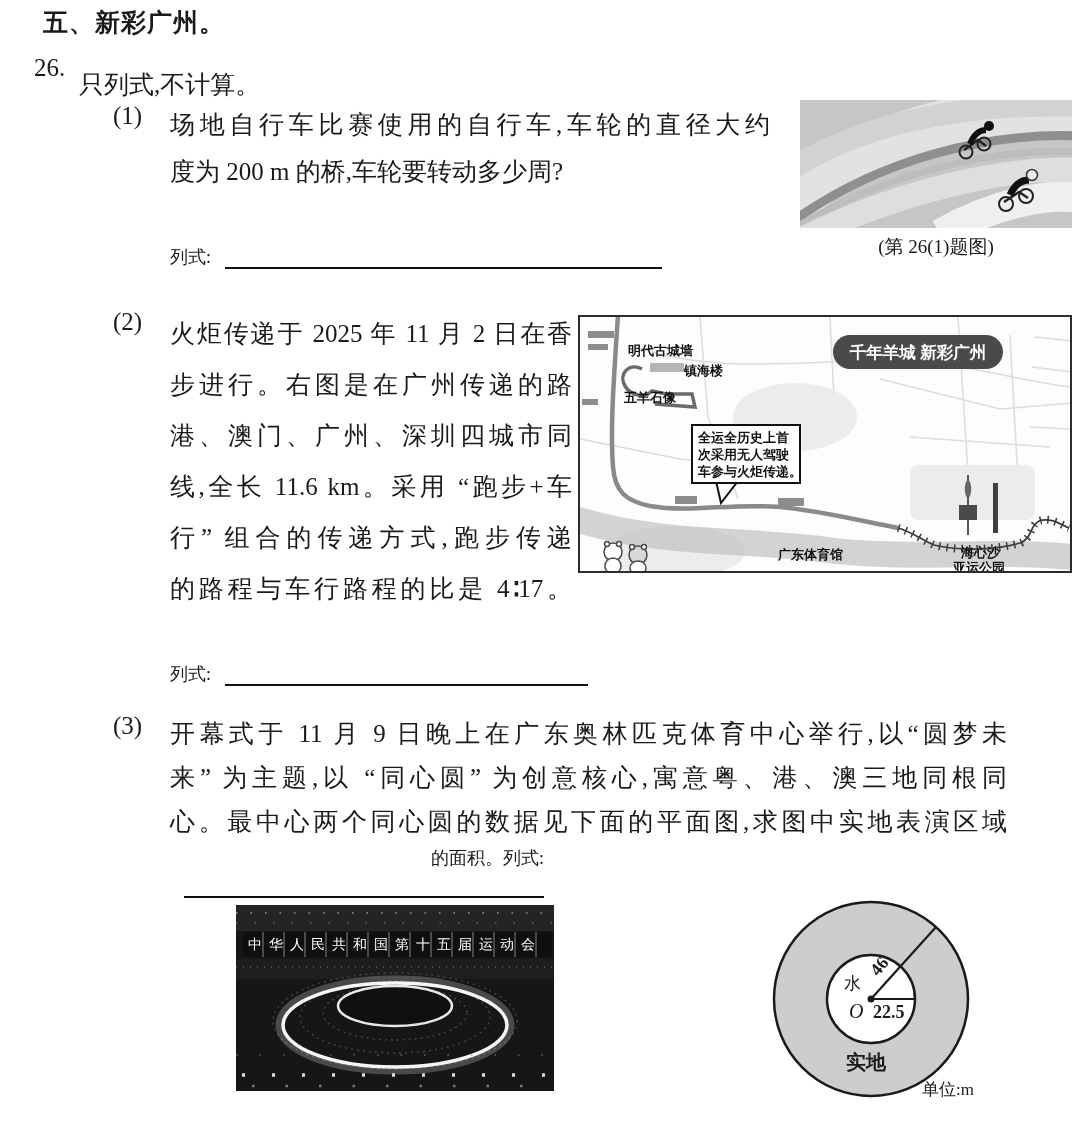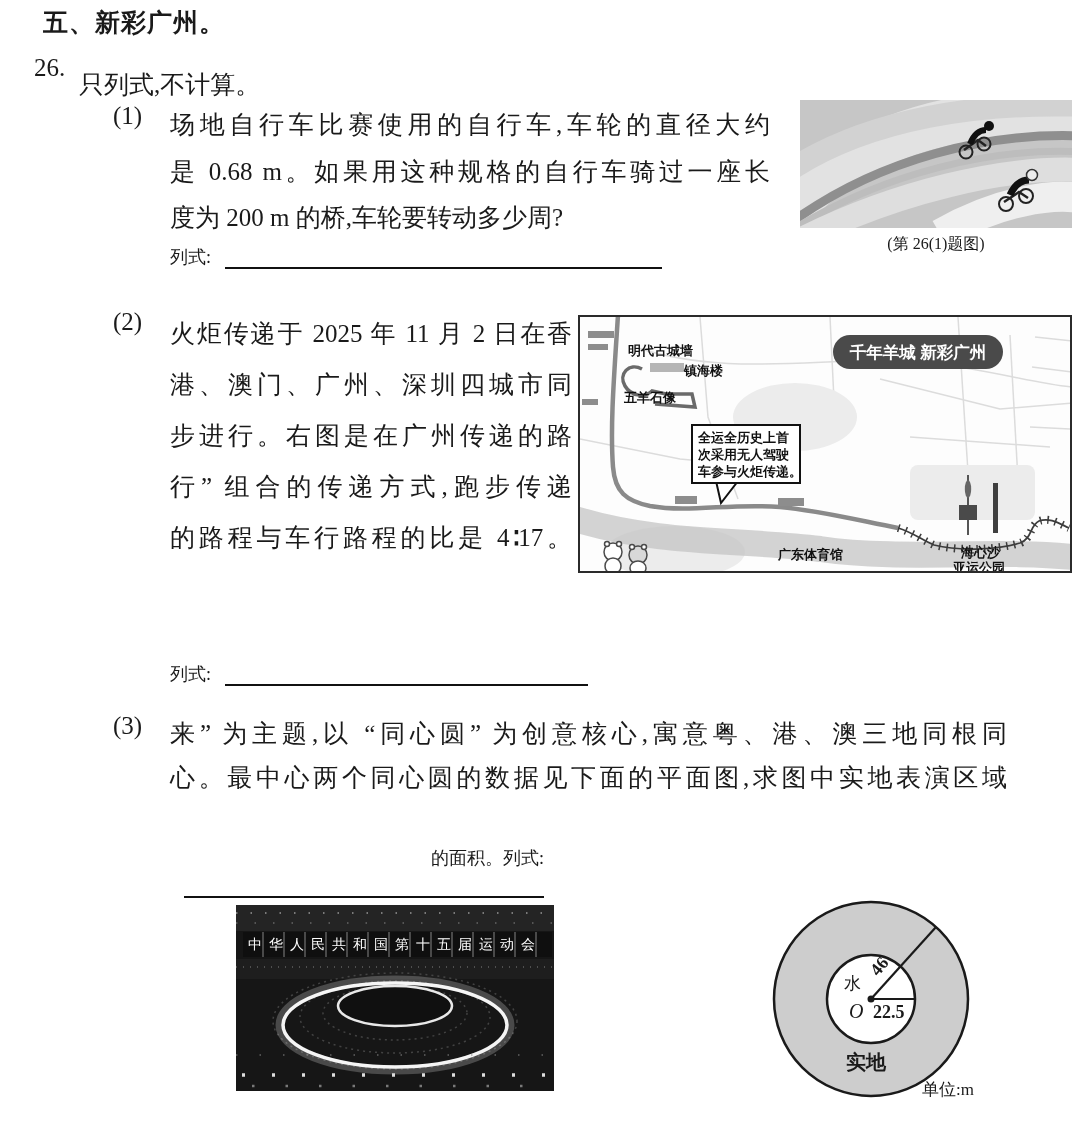--- a/index.html
+++ b/index.html
@@ -6,21 +6,21 @@
   #page{position:relative;width:1079px;height:1124px;background:#fff;overflow:hidden;
         font-family:"Liberation Serif","DejaVu Serif",serif;color:#1a1a1a;}
   .abs{position:absolute;}
   .sans{font-family:"Liberation Sans","DejaVu Sans",sans-serif;}
   .section-title{font-size:25px;font-weight:700;letter-spacing:1px;}
   .body-text{font-size:25px;}
   .qlines div{white-space:nowrap;}
   .jl{text-align:justify;text-align-last:justify;white-space:normal !important;}
   .expr-row{display:flex;align-items:flex-end;font-size:18px;}
   .uline{display:inline-block;border-bottom:2px solid #111;height:26px;margin-left:14px;}
-  .caption{font-size:16px;text-align:center;}
+  .caption{font-size:19px;text-align:center;}
   .map-wrap{box-sizing:border-box;border:2px solid #2b2b2b;background:#fdfdfd;}
   .banner{font-family:"Liberation Sans","DejaVu Sans",sans-serif;font-weight:400;
           color:#fff;font-size:14px;letter-spacing:7px;line-height:25px;height:25px;
           padding-left:5px;white-space:nowrap;overflow:hidden;
           background:repeating-linear-gradient(90deg,#0f0f0f 0 19px,#4a4a4a 19px 21px);}
   svg text{font-family:"Liberation Sans","DejaVu Sans",sans-serif;}
   svg text.ser{font-family:"Liberation Serif","DejaVu Serif",serif;}
 </style>
 </head>
 <body>
@@ -28,21 +28,20 @@
 <div id="page">
 
   <div class="abs section-title sans" style="left:43px;top:6px;">五、新彩广州。</div>
 
   <div class="abs body-text" style="left:34px;top:54px;">26.</div>
   <div class="abs body-text" style="left:79px;top:54px;margin-top:14px;">只列式,不计算。</div>
 
   <div class="abs body-text" style="left:113px;top:102px;">(1)</div>
   <div class="abs body-text qlines" style="left:170px;top:102px;width:600px;line-height:46.5px;">
     <div class="jl">场地自行车比赛使用的自行车,车轮的直径大约</div>
-    <div class="jl">是 0.68 m。如果用这种规格的自行车骑过一座长</div>
     <div>度为 200 m 的桥,车轮要转动多少周?</div>
   </div>
   <div class="abs expr-row" style="left:170px;top:241px;">
     <span>列式:</span>
     <span class="uline" style="width:437px;"></span>
   </div>
 
   <div class="abs" style="left:800px;top:100px;">
     <svg width="272" height="128" viewBox="0 0 272 128">
       <rect x="0" y="0" width="272" height="128" fill="#c6c6c6"></rect>
@@ -68,22 +67,23 @@
         <path d="M210,95 C215,84 222,80 229,80" stroke="#111" stroke-width="7" fill="none"></path>
         <circle cx="232" cy="75" r="5.5" fill="#ececec" stroke="#333" stroke-width="1.5"></circle>
       </g>
     </svg>
   </div>
   <div class="abs caption" style="left:800px;top:234px;width:272px;">(第 26(1)题图)</div>
 
   <div class="abs body-text" style="left:113px;top:308px;">(2)</div>
   <div class="abs body-text qlines" style="left:170px;top:308px;width:402px;line-height:51px;">
     <div class="jl">火炬传递于 2025 年 11 月 2 日在香</div>
+    <div class="jl">步进行。右图是在广州传递的路</div>
     <div class="jl">港、澳门、广州、深圳四城市同</div>
-    <div class="jl">步进行。右图是在广州传递的路</div>
+    <div class="jl">线,全长 11.6 km。采用 “跑步+车</div>
     <div class="jl">行” 组合的传递方式,跑步传递</div>
     <div class="jl">的路程与车行路程的比是 4∶17。</div>
   </div>
   <div class="abs expr-row" style="left:170px;top:658px;">
     <span>列式:</span>
     <span class="uline" style="width:363px;"></span>
   </div>
 
   <div class="abs map-wrap" style="left:578px;top:315px;width:494px;height:258px;">
     <svg width="490" height="254" viewBox="0 0 490 254">
@@ -158,20 +158,21 @@
         <rect x="112" y="108" width="108" height="58" fill="#ffffff" stroke="#111" stroke-width="2"></rect>
         <text x="118" y="125" font-size="13" font-weight="bold" fill="#111">全运全历史上首</text>
         <text x="118" y="142" font-size="13" font-weight="bold" fill="#111">次采用无人驾驶</text>
         <text x="118" y="159" font-size="13" font-weight="bold" fill="#111">车参与火炬传递。</text>
       </g>
     </svg>
   </div>
 
   <div class="abs body-text" style="left:113px;top:712px;">(3)</div>
   <div class="abs body-text qlines" style="left:170px;top:712px;width:837px;line-height:44px;">
+    <div class="jl">开幕式于 11 月 9 日晚上在广东奥林匹克体育中心举行,以“圆梦未</div>
     <div class="jl">来” 为主题,以 “同心圆” 为创意核心,寓意粤、港、澳三地同根同</div>
     <div class="jl">心。最中心两个同心圆的数据见下面的平面图,求图中实地表演区域</div>
   </div>
   <div class="abs expr-row" style="left:170px;top:846px;flex-direction:column;">
     <span>的面积。列式:</span>
     <span class="uline" style="width:360px;"></span>
   </div>
 
   <div class="abs" style="left:236px;top:905px;">
     <svg width="318" height="186" viewBox="0 0 318 186">

